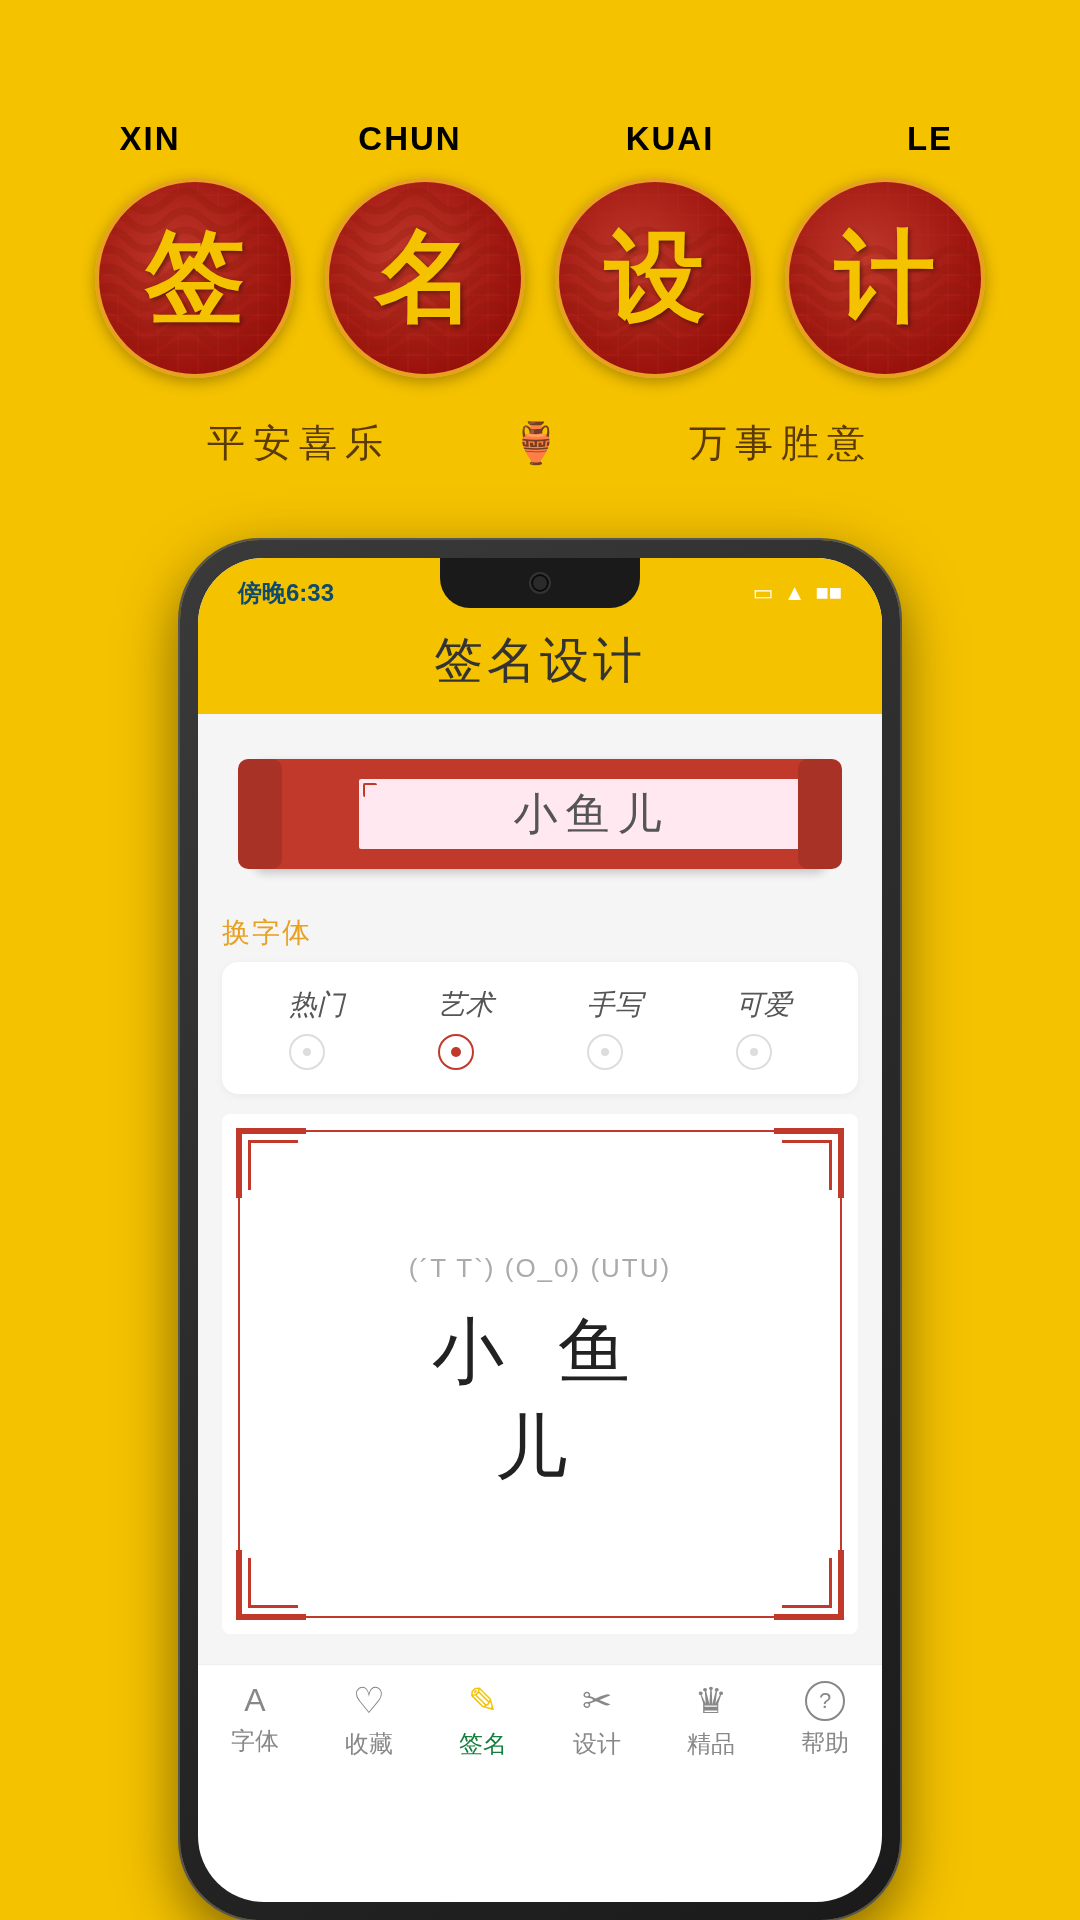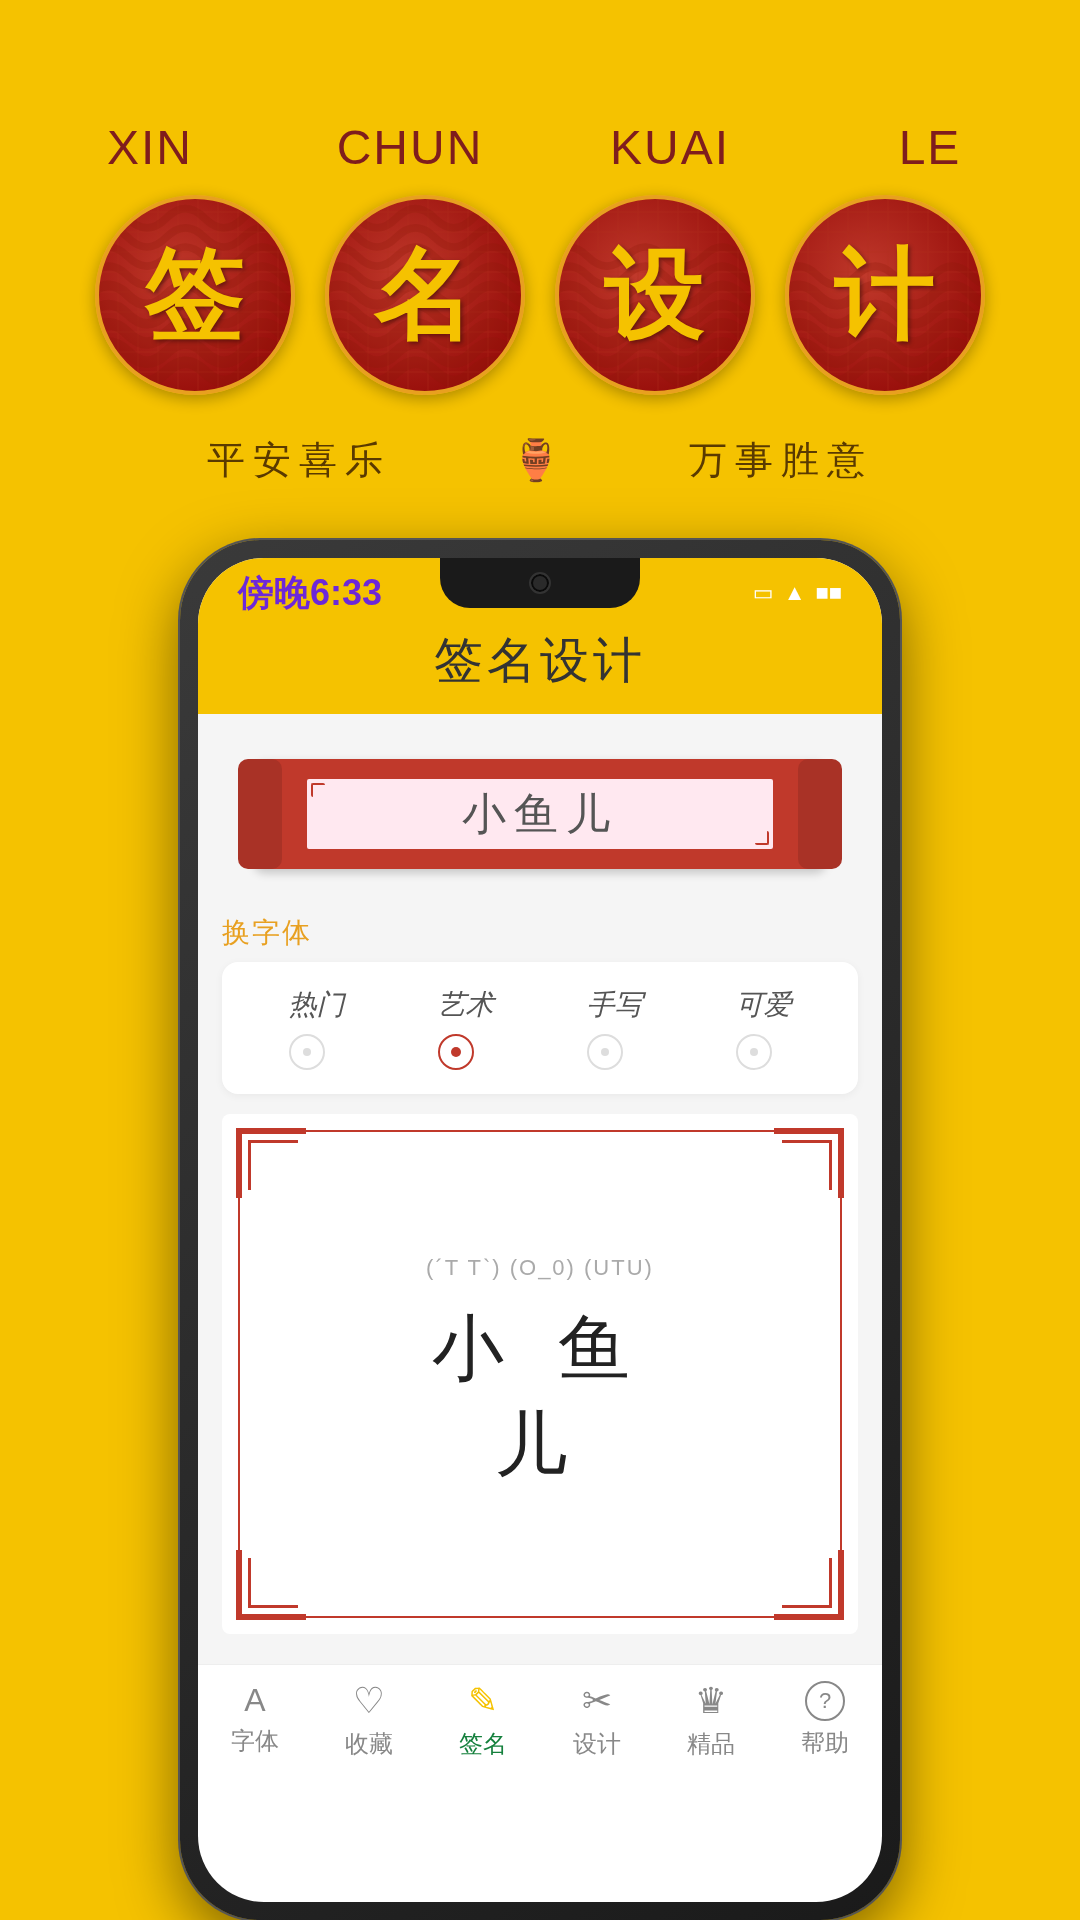--- a/index.html
+++ b/index.html
@@ -23,23 +23,23 @@
     }
 
     .pinyin-row {
       display: flex;
       justify-content: center;
       gap: 80px;
       margin-bottom: 20px;
     }
 
     .pinyin-label {
-      font-size: 48px;
-      font-weight: 400;
-      color: #7f1d1d;
+      font-size: 33px;
+      font-weight: 700;
+      color: #000000;
       letter-spacing: 2px;
       width: 180px;
       text-align: center;
     }
 
     .circles-row {
       display: flex;
       justify-content: center;
       gap: 30px;
       margin-bottom: 30px;
@@ -165,23 +165,23 @@
       height: 60px;
       background: #F5C200;
       display: flex;
       align-items: center;
       justify-content: space-between;
       padding: 0 40px;
       padding-top: 10px;
     }
 
     .status-time {
-      font-size: 36px;
+      font-size: 24px;
       font-weight: 600;
-      color: #6d28d9;
+      color: #0c4a6e;
     }
 
     .status-icons {
       display: flex;
       gap: 10px;
       align-items: center;
     }
 
     .status-icon {
       color: white;
@@ -220,21 +220,21 @@
       margin-bottom: 20px;
     }
 
     .scroll-body {
       width: 90%;
       height: 110px;
       background: #c0392b;
       border-radius: 10px;
       display: flex;
       align-items: center;
-      justify-content: center;
+      justify-content: flex-end;
       position: relative;
       box-shadow: 0 4px 10px rgba(0,0,0,0.2);
     }
 
     .scroll-inner {
       width: 82%;
       height: 74px;
       background: #ffe8f0;
       border: 2px solid #c0392b;
       border-radius: 4px;
@@ -567,21 +567,21 @@
             <div style="position:absolute;top:8px;right:8px;width:50px;height:50px;border-top:3px solid #c0392b;border-right:3px solid #c0392b;"></div>
 
             <div style="position:absolute;bottom:-4px;left:-4px;width:70px;height:70px;border-bottom:6px solid #c0392b;border-left:6px solid #c0392b;"></div>
             <div style="position:absolute;bottom:8px;left:8px;width:50px;height:50px;border-bottom:3px solid #c0392b;border-left:3px solid #c0392b;"></div>
 
             <div style="position:absolute;bottom:-4px;right:-4px;width:70px;height:70px;border-bottom:6px solid #c0392b;border-right:6px solid #c0392b;"></div>
             <div style="position:absolute;bottom:8px;right:8px;width:50px;height:50px;border-bottom:3px solid #c0392b;border-right:3px solid #c0392b;"></div>
           </div>
 
           <div style="position:absolute;top:50%;left:50%;transform:translate(-50%,-50%);text-align:center;">
-            <div style="font-size:22px;color:#aaa;margin-bottom:20px;letter-spacing:2px;">(´T T`) (O_0) (UTU)</div>
+            <div style="font-size:26px;color:#aaa;margin-bottom:20px;letter-spacing:2px;">(´T T`) (O_0) (UTU)</div>
             <div style="font-size:72px;font-weight:400;color:#222;letter-spacing:18px;font-family:'STKaiti','KaiTi',serif;">小  鱼  儿</div>
           </div>
         </div>
       </div>
 
       <div class="bottom-nav">
         <div class="nav-item">
           <span class="nav-icon" style="font-size:32px;">A</span>
           <span class="nav-label">字体</span>
         </div>

